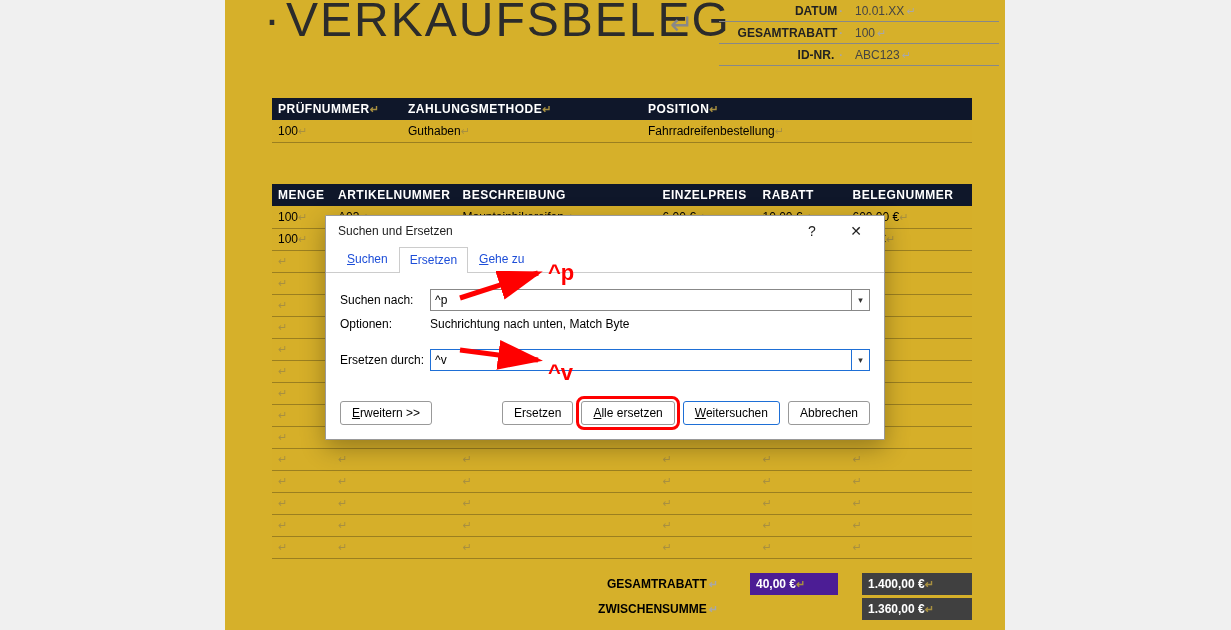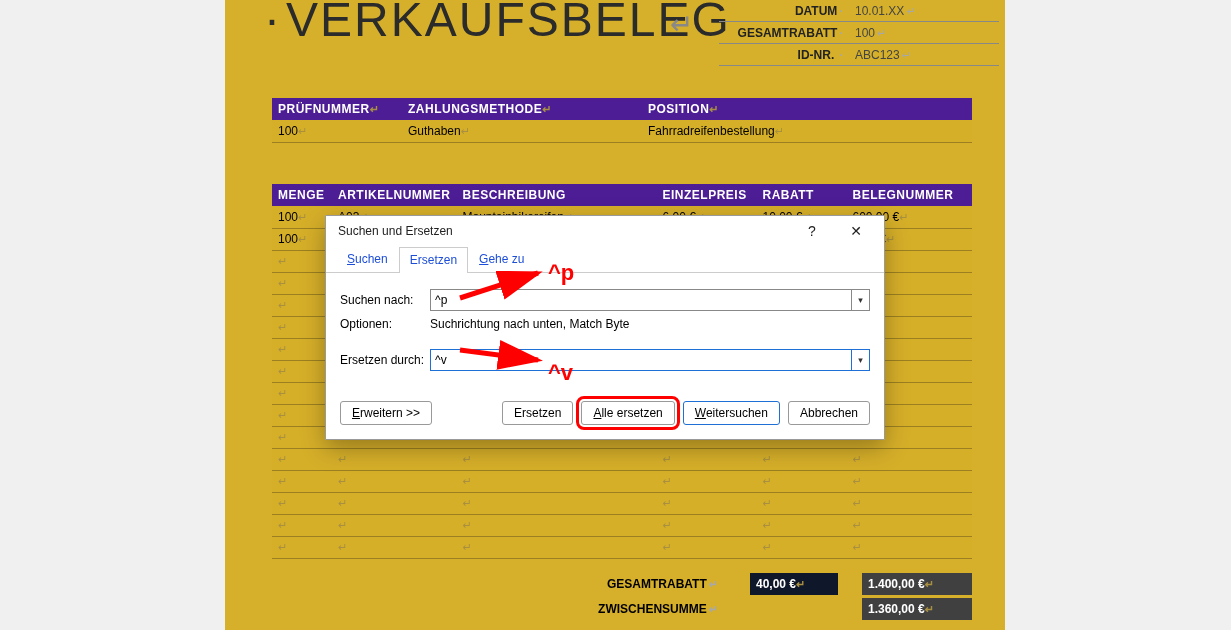--- a/index.html
+++ b/index.html
@@ -9,27 +9,27 @@
   .page-title { position:absolute; left:264px; top:-8px; font-size:48px; letter-spacing:2px; color:#2b2b2b; font-weight:400; }
   .page-title::before { content:"·"; margin-right:4px; }
   .ret-glyph { position:absolute; font-size:28px; color:#888; }
   .hdr-right { position:absolute; right:232px; top:0; width:280px; color:#222; font-size:12px; }
   .hdr-row { display:flex; border-bottom:1px solid #888; height:22px; align-items:center; }
   .hdr-lbl { flex:0 0 130px; text-align:right; font-weight:700; padding-right:6px; }
   .hdr-val { flex:1; padding-left:6px; color:#444; }
   .marker { color:#a8a8a8; font-size:11px; margin-left:2px; }
 
   table.doc { position:absolute; border-collapse:collapse; width:700px; left:272px; font-size:12px; }
-  table.doc th { background:#4c1d95; color:#fff; font-weight:700; text-align:left; padding:4px 6px; height:22px; letter-spacing:.5px; }
+  table.doc th { background:#0f172a; color:#fff; font-weight:700; text-align:left; padding:4px 6px; height:22px; letter-spacing:.5px; }
   table.doc td { border-bottom:1px solid #9b7f20; padding:3px 6px; height:22px; background:rgba(214,176,42,.15); }
   .cell-mark { color:#a89040; font-size:11px; }
 
   .tot-row { position:absolute; left:272px; width:700px; display:flex; font-size:12px;gap:24px; }
   .tot-lbl { flex:1; text-align:right; font-weight:700; padding:4px 8px; }
-  .tot-cell { width:88px; background:#0f172a; color:#fff; padding:4px 6px; font-weight:700; }
+  .tot-cell { width:88px; background:#4c1d95; color:#fff; padding:4px 6px; font-weight:700; }
   .tot-cell2 { width:110px; background:#404040; color:#fff; padding:4px 6px; font-weight:700; }
 
   
   .dialog { position:absolute; left:325px; top:215px; width:560px; background:#fff; border:1px solid #999; border-radius:1px; box-shadow:0 8px 24px rgba(0,0,0,.3); font-size:12px; }
   .dlg-titlebar { display:flex; align-items:center; height:30px; padding:0 6px 0 12px; }
   .dlg-title { flex:1; color:#222; }
   .dlg-btn { width:44px; height:30px; display:flex; align-items:center; justify-content:center; font-size:14px; color:#222; }
   .tabs { display:flex; padding:0 10px; border-bottom:1px solid #ccc; }
   .tab { padding:5px 10px 6px; border:1px solid transparent; border-bottom:none; color:#1d4ed8; }
   .tab.active { border-color:#ccc; background:#fff; position:relative; top:1px; }

